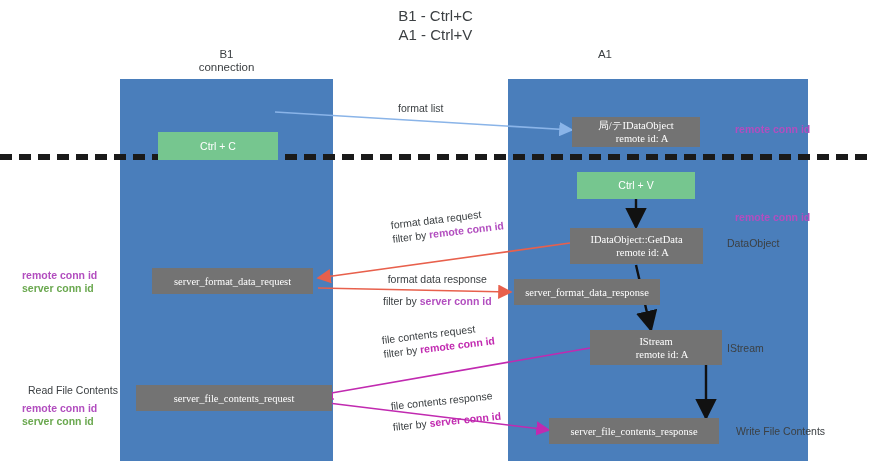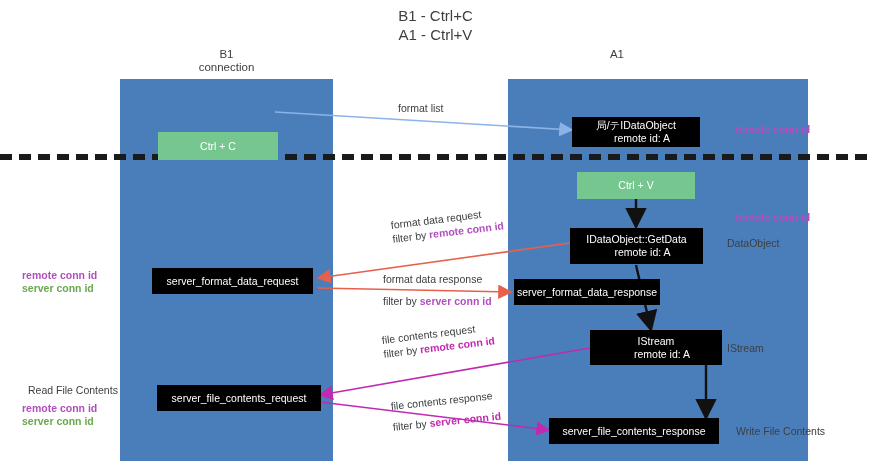--- a/index.html
+++ b/index.html
@@ -53,21 +53,21 @@
     flex-direction: column;
     align-items: center;
     justify-content: center;
     font-size: 10.5px;
     color: #ffffff;
     line-height: 13px;
     text-align: center;
     padding: 2px 4px;
   }
   .box-green { background: #76c68f; }
-  .box-orange { background: #000000; }
+  .box-orange { background: #737373; font-family: Liberation Serif, serif; }
   .box .l2 { display: block; padding-left: 12px; }
 
   
   .side-label {
     font-size: 10.5px;
     line-height: 13px;
     color: #3c4043;
   }
   .c-purple { color: #b24ebf; font-weight: bold; }
   .c-green  { color: #6aa84f; font-weight: bold; }
@@ -97,21 +97,21 @@
 
   <div class="abs title">
     <div>B1 - Ctrl+C</div>
     <div>A1 - Ctrl+V</div>
   </div>
 
   <div class="abs lane-head" style="left:120px; top:48px; width:213px;">
     <div>B1</div>
     <div>connection</div>
   </div>
-  <div class="abs lane-head" style="left:496px; top:48px; width:242px;">
+  <div class="abs lane-head" style="left:484px; top:48px; width:242px;">
     <div>A1</div>
   </div>
 
   <div class="abs lane lane-b1"></div>
   <div class="abs lane lane-a1"></div>
 
   <svg class="overlay" viewBox="0 0 871 467">
     <defs>
       <marker id="ah-blue" markerWidth="9" markerHeight="9" refX="8" refY="4.5" orient="auto">
         <path d="M0,0 L9,4.5 L0,9 z" fill="#8ab4e8"></path>
@@ -170,40 +170,40 @@
 
   <div class="abs box box-orange" style="left:514px; top:279px; width:146px; height:26px;">
     <span>server_format_data_response</span>
   </div>
 
   <div class="abs box box-orange" style="left:590px; top:330px; width:132px; height:35px;">
     <span>IStream</span>
     <span class="l2">remote id: A</span>
   </div>
 
-  <div class="abs box box-orange" style="left:157px; top:385px; width:164px; height:26px;">
+  <div class="abs box box-orange" style="left:136px; top:385px; width:196px; height:26px;">
     <span>server_file_contents_request</span>
   </div>
 
   <div class="abs box box-orange" style="left:549px; top:418px; width:170px; height:26px;">
     <span>server_file_contents_response</span>
   </div>
 
   <div class="abs edge-label" style="left:398px; top:101px;">
     <div>format list</div>
   </div>
 
   <div class="abs edge-label" style="left:390px; top:218px; transform:rotate(-7deg); transform-origin: left top;">
     <div>format data request</div>
     <div>
       <span>filter by </span><span class="hl-purple">remote conn id</span>
     </div>
   </div>
 
-  <div class="abs edge-label" style="left:383px; top:272px;">
+  <div class="abs edge-label" style="left:383px; top:272px;text-align:center;">
     <div>format data response</div>
     <div style="margin-top:8px;">
       <span>filter by </span><span class="hl-purple">server conn id</span>
     </div>
   </div>
 
   <div class="abs edge-label" style="left:381px; top:333px; transform:rotate(-7deg); transform-origin: left top;">
     <div>file contents request</div>
     <div>
       <span>filter by </span><span class="hl-magenta">remote conn id</span>

